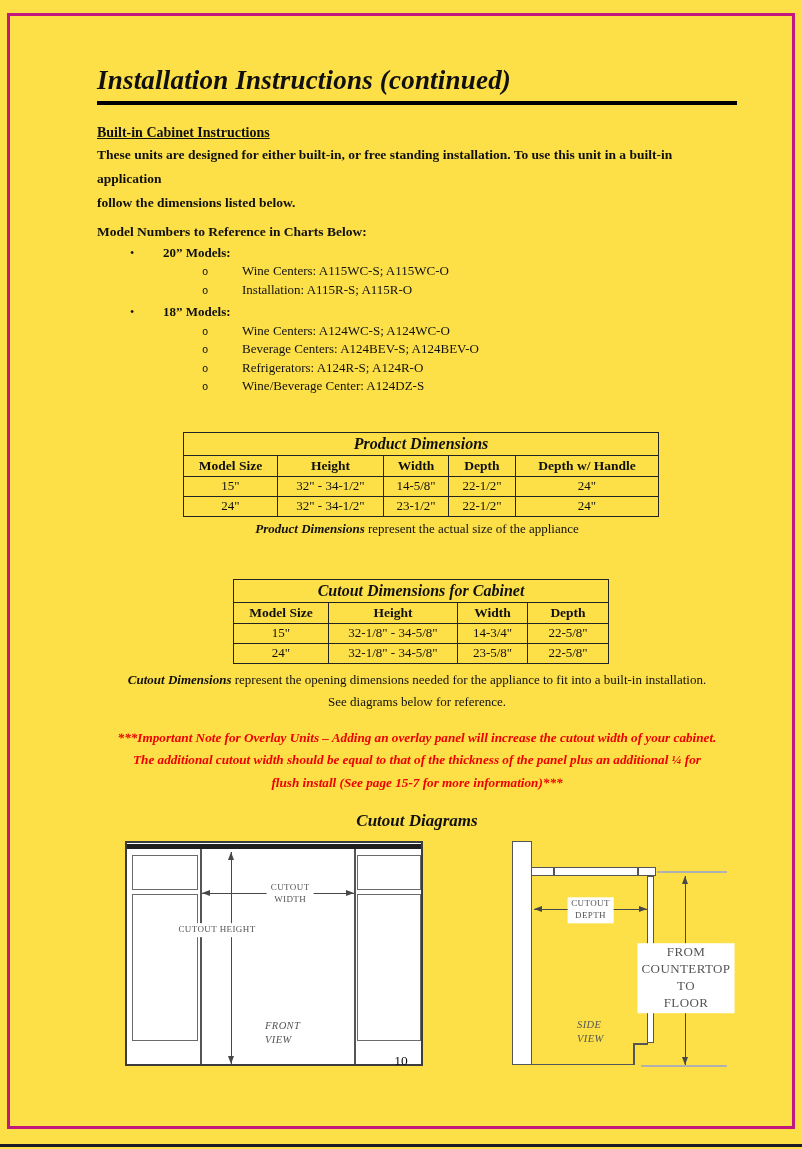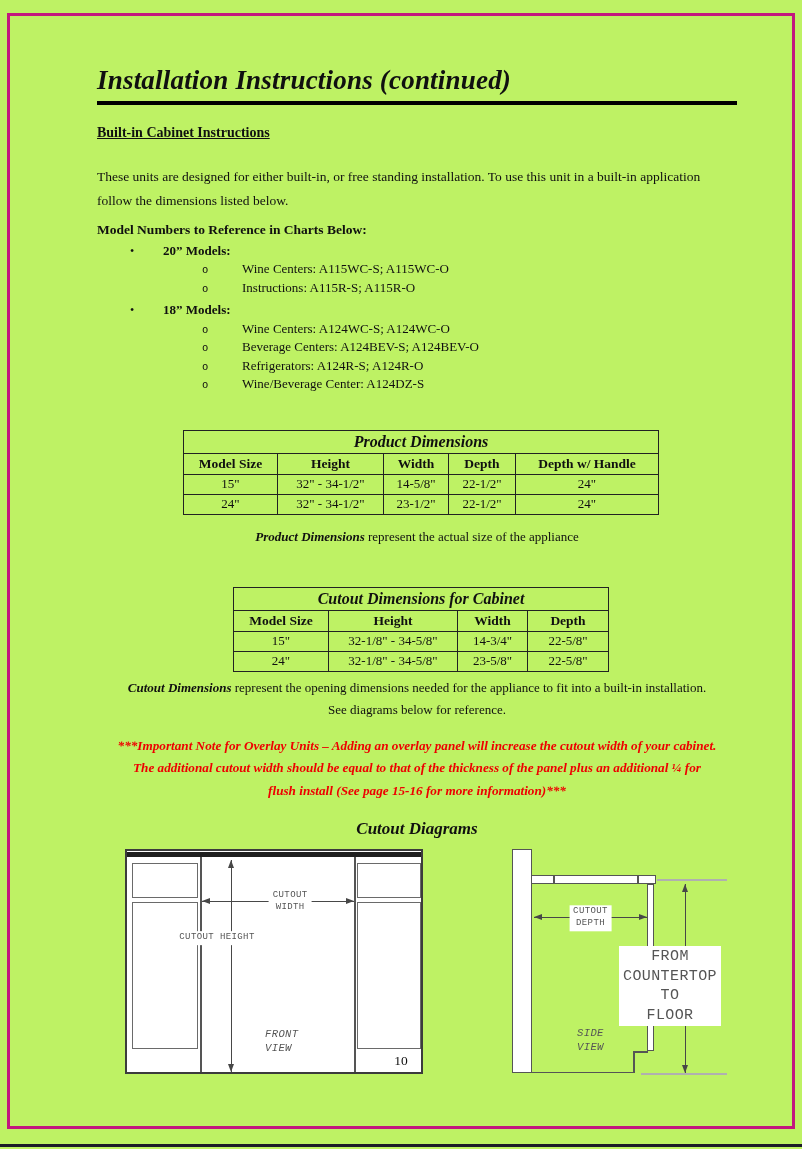--- a/index.html
+++ b/index.html
@@ -1,59 +1,59 @@
 <!DOCTYPE html>
 <html><head>
 <meta charset="utf-8">
 <style>
   * { box-sizing: border-box; }
   html,body { margin:0; padding:0; background:#ffffff; }
   .page {
-    position:relative; width:802px; height:1149px; background:#bef264;
+    position:relative; width:802px; height:1149px; background:#fde047;
     overflow:hidden; font-family:"Liberation Serif","DejaVu Serif",serif; color:#101010;
   }
   .frame { position:absolute; left:7px; top:13px; width:788px; height:1116px;
            border:3px solid #c2187e; }
   .bottom-bar { position:absolute; left:0; top:1144px; width:802px; height:3px; background:#1c1c28; }
 
   .content { position:absolute; left:0; top:0; width:802px; padding:66px 65px 0 97px; }
 
   .title { font-size:27px; font-weight:bold; font-style:italic; margin:0; line-height:1.1; letter-spacing:0.2px; }
   .title-rule { border-bottom:4.5px solid #000; margin-top:5px; }
 
   .sec-heading { margin-top:20px; font-size:14px; font-weight:bold; text-decoration:underline; }
-  .intro { margin-top:24px; font-size:13.5px; line-height:24px; white-space:pre-line; }
+  .intro { margin-top:2px; font-size:13.5px; line-height:24px; white-space:pre-line;font-weight:bold; }
   .models-heading { margin-top:9px; font-size:13.5px; font-weight:bold; }
 
   .model-group { font-size:13px; line-height:18.5px; }
   .mg-label-row { margin-top:4px; }
   .b1 { display:inline-block; margin-left:33px; width:33px; font-size:12px; }
   .mg-label { font-weight:bold; }
   .b2 { display:inline-block; margin-left:105px; width:40px;
         font-family:"DejaVu Sans Mono",monospace; font-size:10.5px; }
 
   table { border-collapse:collapse; table-layout:fixed; }
   td,th { border:1px solid #222; padding:0 4px; text-align:center; overflow:hidden; }
   .ptable { margin:36px 0 0 86px; width:475px; border:1.5px solid #222; }
   .ctable { margin:42px 0 0 136px; width:375px; border:1.5px solid #222;padding-left:12px; }
   .t-title td { font-size:16px; font-weight:bold; font-style:italic; height:23px; }
   th { font-size:13.5px; height:21px; }
   td.c { font-size:13px; height:20px; }
 
-  .caption { text-align:center; font-size:13px; margin-top:14px; }
+  .caption { text-align:center; font-size:13px; margin-top:4px; }
   .caption .lead { font-weight:bold; font-style:italic; }
   .cutout-caption { margin-top:5px; line-height:22px; }
 
   .note { margin:14px -20px 0; text-align:center; color:#ee0000; font-weight:bold;
           font-style:italic; font-size:13.2px; line-height:22.5px; white-space:pre-line; }
 
   .diag-heading { margin-top:17px; text-align:center; font-size:17px; font-weight:bold; font-style:italic; }
 
   .diagram-area { position:relative; margin:4px 0 0 -97px; width:676px; height:248px;
-                  font-family:Liberation Mono, monospace; color:#555; }
+                  font-family:Liberation Serif, serif; color:#555; }
 
   
   .fv { position:absolute; left:125px; top:6px; width:298px; height:225px; border:2px solid #3c3c3c; background:#fff; }
   .fv-top-strip { position:absolute; left:0; top:1px; right:0; height:5px; background:#1f1f1f; }
   .fv-div { position:absolute; top:6px; bottom:0; width:2px; background:#555; }
   .fv-rect { position:absolute; border:1.5px solid #6a6a6a; background:#fff; }
 
   
   .sv-wall { position:absolute; left:512px; top:6px; width:20px; height:224px; border:1.5px solid #555; background:#fff; }
   .sv-top { position:absolute; left:531px; top:32px; width:125px; height:9px; border:1.5px solid #555; background:#fff; z-index:2; }
@@ -101,21 +101,21 @@
     <div class="models-heading">Model Numbers to Reference in Charts Below:</div>
 
     <div class="model-group">
       <div class="mg-label-row">
         <span class="b1">•</span><span class="mg-label">20” Models:</span>
       </div>
       <div class="mg-item">
         <span class="b2">o</span><span>Wine Centers: A115WC-S; A115WC-O</span>
       </div>
       <div class="mg-item">
-        <span class="b2">o</span><span>Instructions: A115R-S; A115R-O</span>
+        <span class="b2">o</span><span>Installation: A115R-S; A115R-O</span>
       </div>
     </div>
 
     <div class="model-group">
       <div class="mg-label-row">
         <span class="b1">•</span><span class="mg-label">18” Models:</span>
       </div>
       <div class="mg-item">
         <span class="b2">o</span><span>Wine Centers: A124WC-S; A124WC-O</span>
       </div>
@@ -200,21 +200,21 @@
       </tr>
     </tbody>
       </table>
     <div class="caption cutout-caption">
       <span class="lead">Cutout Dimensions</span><span> represent the opening dimensions needed for the appliance to fit into a built-in installation.</span>
       <div>See diagrams below for reference.</div>
     </div>
 
     <div class="note">***Important Note for Overlay Units – Adding an overlay panel will increase the cutout width of your cabinet.
 The additional cutout width should be equal to that of the thickness of the panel plus an additional ¼ for
-flush install (See page 15-16 for more information)***</div>
+flush install (See page 15-7 for more information)***</div>
 
     <div class="diag-heading">Cutout Diagrams</div>
 
     <div class="diagram-area">
 
       <div class="fv">
         <div class="fv-top-strip"></div>
         <div class="fv-div" style="left:73px;"></div>
         <div class="fv-div" style="left:227px;"></div>
         <div class="fv-rect" style="left:5px; top:12px; width:66px; height:35px;"></div>
@@ -241,21 +241,21 @@
       <div class="hline" style="left:633px; top:208px; width:15px;"></div>
       <div class="vline" style="left:633px; top:208px; height:22px;"></div>
       <div class="hline" style="left:512px; top:228.5px; width:122px;"></div>
       <div class="hline ref" style="left:641px; top:230px; width:86px;"></div>
 
       <div class="harrow" style="left:534px; top:74px; width:113px;">
         <span class="dlabel" style="left:50%; top:0; transform:translate(-50%,-50%);">CUTOUT
 DEPTH</span>
       </div>
       <div class="varrow" style="left:685px; top:41px; height:189px;"></div>
-      <span class="dlabel" style="left:670px; top:143px; transform:translate(-50%,-50%); font-size:15px;text-align:center;">FROM
+      <span class="dlabel" style="left:686px; top:143px; transform:translate(-50%,-50%); font-size:13px;text-align:center;">FROM
 COUNTERTOP
 TO
 FLOOR</span>
       <span class="vlabel" style="left:577px; top:183px;">SIDE
 VIEW</span>
     </div>
 
   </div>
 
   <div class="page-number">10</div>

